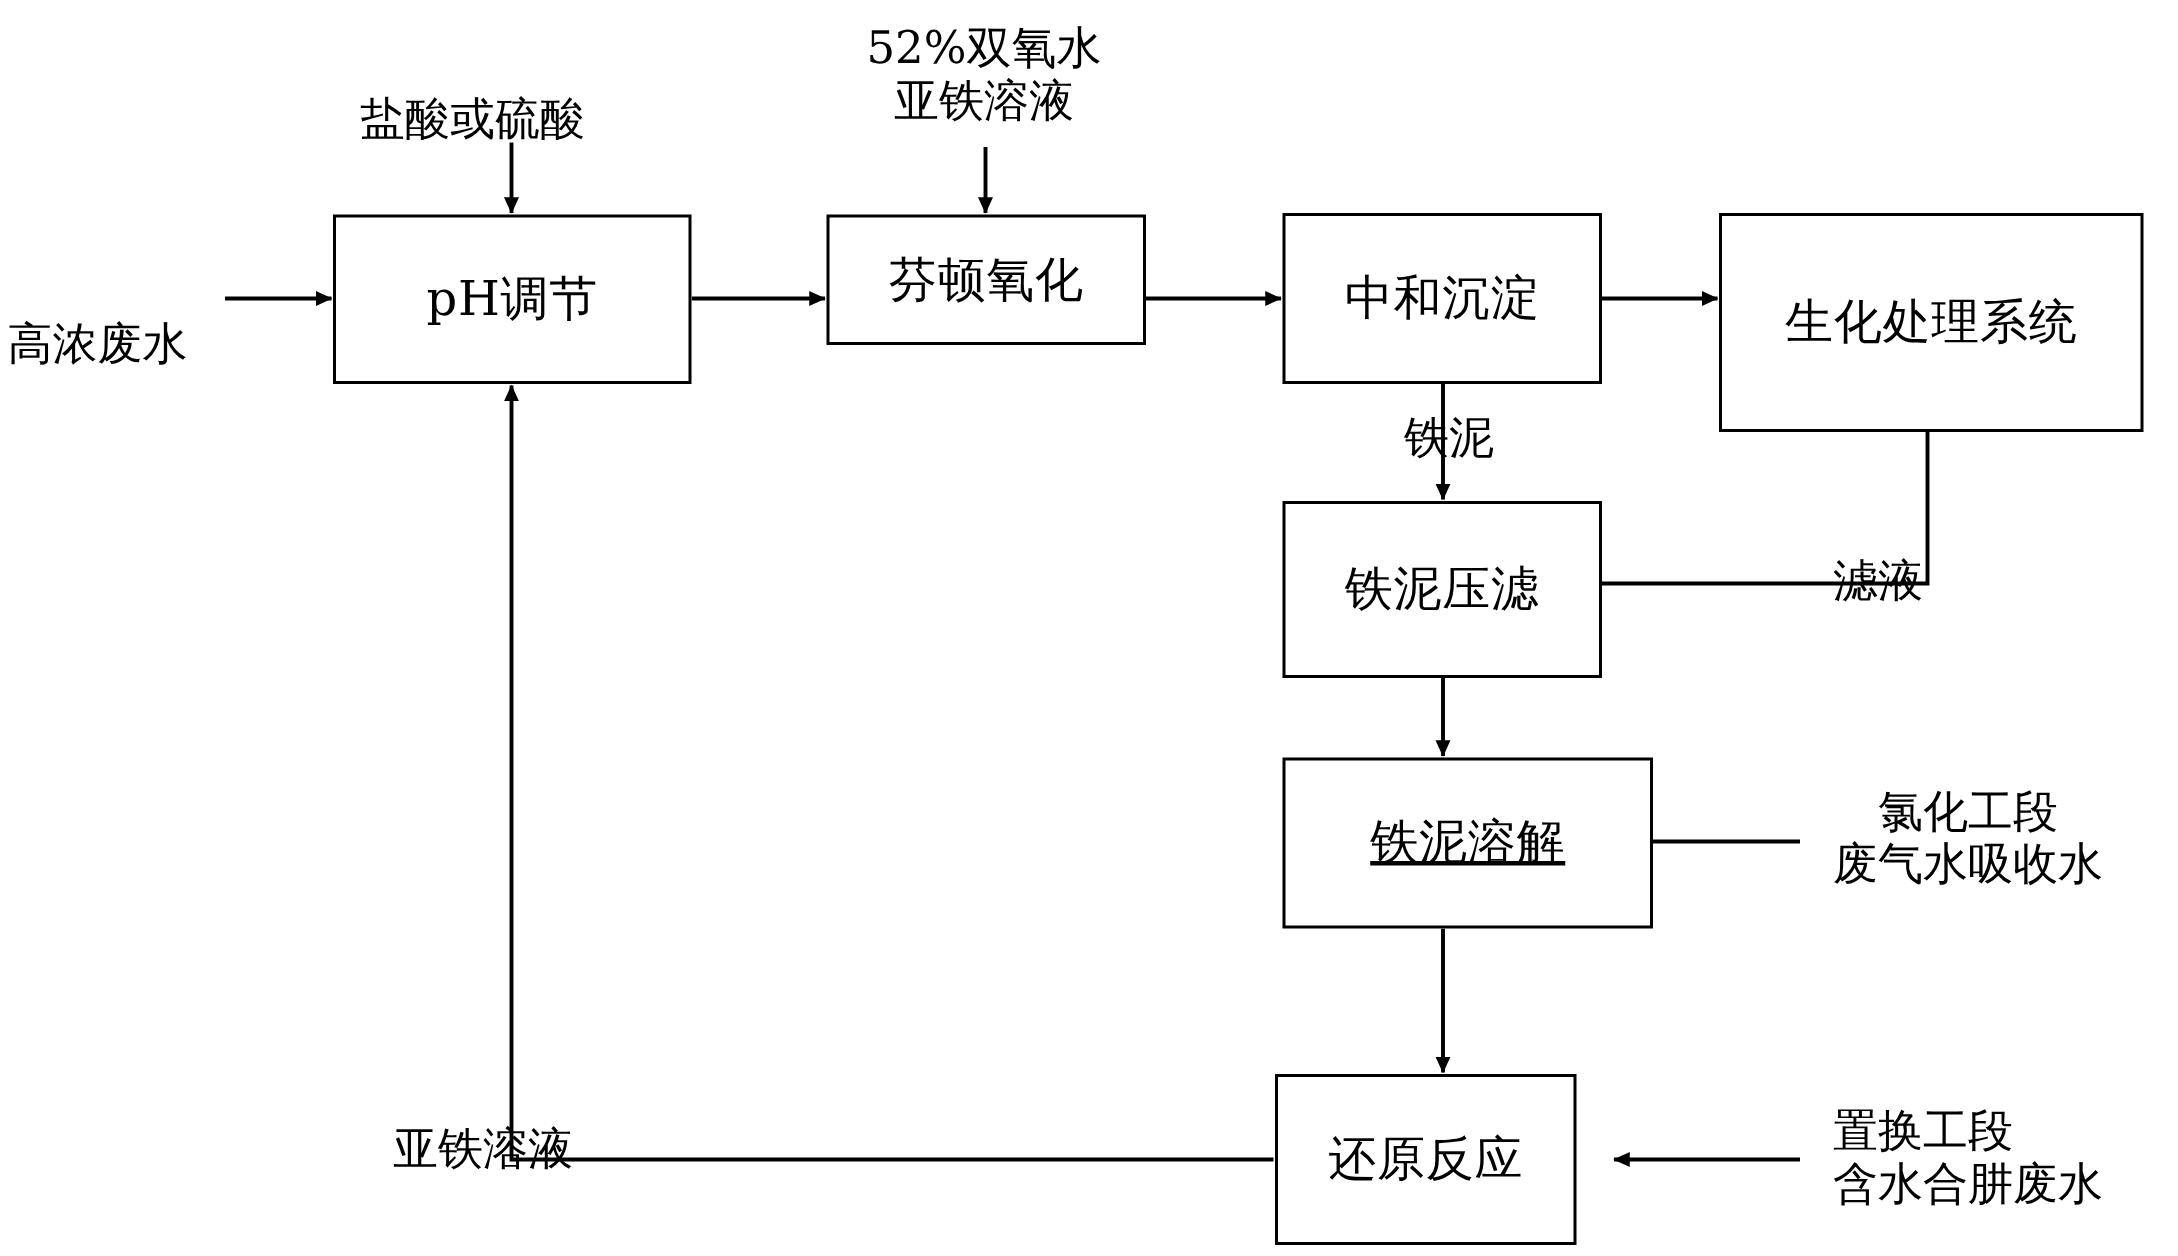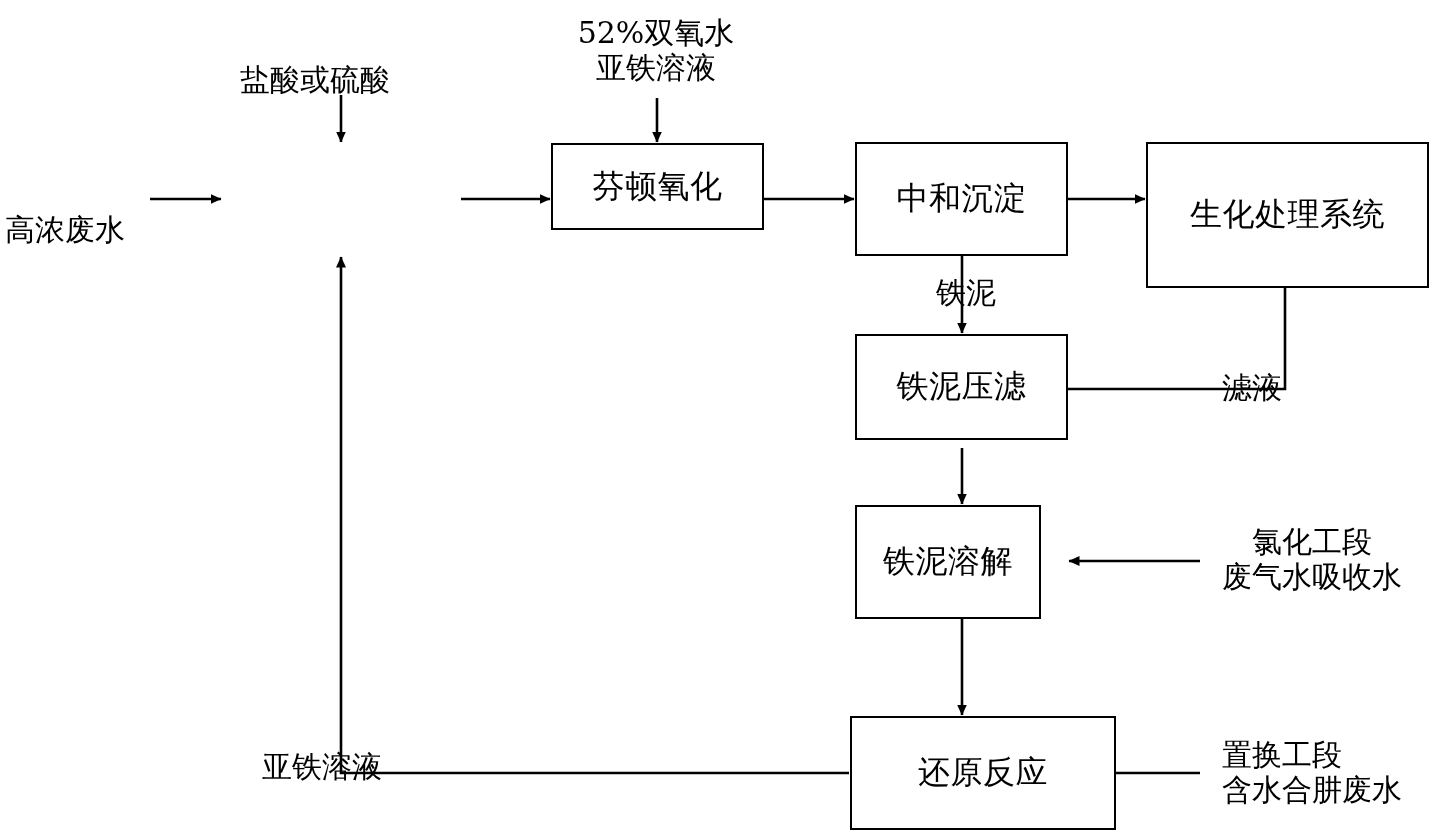--- a/index.html
+++ b/index.html
@@ -81,42 +81,45 @@
       <line x1="1200" y1="561" x2="1069" y2="561" marker-end="url(#ah)"></line>
 
       <line x1="962" y1="619" x2="962" y2="715" marker-end="url(#ah)"></line>
 
       <line x1="1200" y1="773" x2="1076" y2="773" marker-end="url(#ah)"></line>
 
       <path d="M849,773 L341,773 L341,257" marker-end="url(#ah)"></path>
     </g>
   </svg>
 
+  <div class="node" style="left:222px; top:143px; width:239px; height:113px;">
+    <span>pH调节</span>
+  </div>
 
   <div class="node" style="left:551px; top:143px; width:213px; height:87px;">
     <span>芬顿氧化</span>
   </div>
 
   <div class="node" style="left:855px; top:142px; width:213px; height:114px;">
     <span>中和沉淀</span>
   </div>
 
   <div class="node" style="left:1146px; top:142px; width:283px; height:146px;">
     <span>生化处理系统</span>
   </div>
 
-  <div class="node" style="left:855px; top:334px; width:213px; height:106px;">
+  <div class="node" style="left:855px; top:334px; width:213px; height:118px;">
     <span>铁泥压滤</span>
   </div>
 
-  <div class="node" style="left:855px; top:505px; width:186px; height:114px;">
+  <div class="node" style="left:855px; top:505px; width:247px; height:114px;text-decoration:underline;">
     <span>铁泥溶解</span>
   </div>
 
-  <div class="node" style="left:850px; top:716px; width:266px; height:114px;justify-content:center;">
+  <div class="node" style="left:850px; top:716px; width:201px; height:114px;justify-content:center;">
     <span>还原反应</span>
   </div>
 
   <div class="label" style="left:5px; top:180px;margin-top:33px;">高浓废水</div>
 
   <div class="label" style="left:240px; top:50px;margin-top:13px;">盐酸或硫酸</div>
 
   <div class="label multiline" style="left:556px; top:16px; width:200px; text-align:center;">52%双氧水
 亚铁溶液</div>
 

